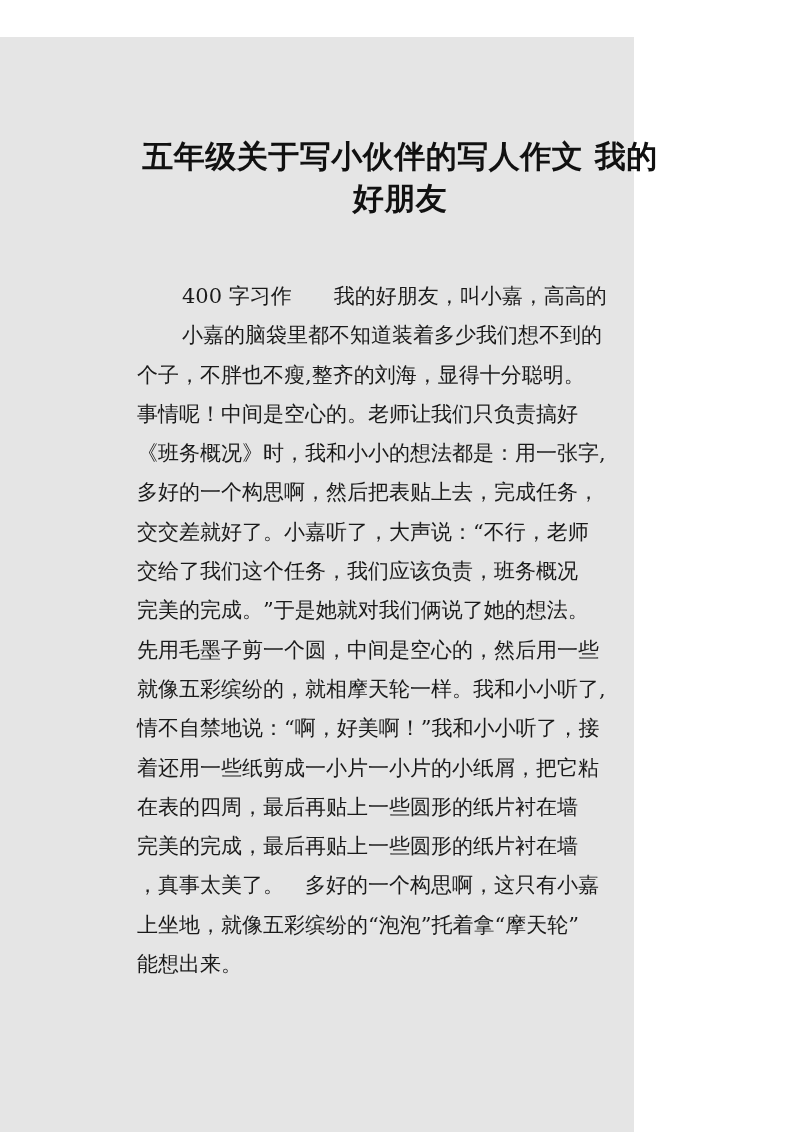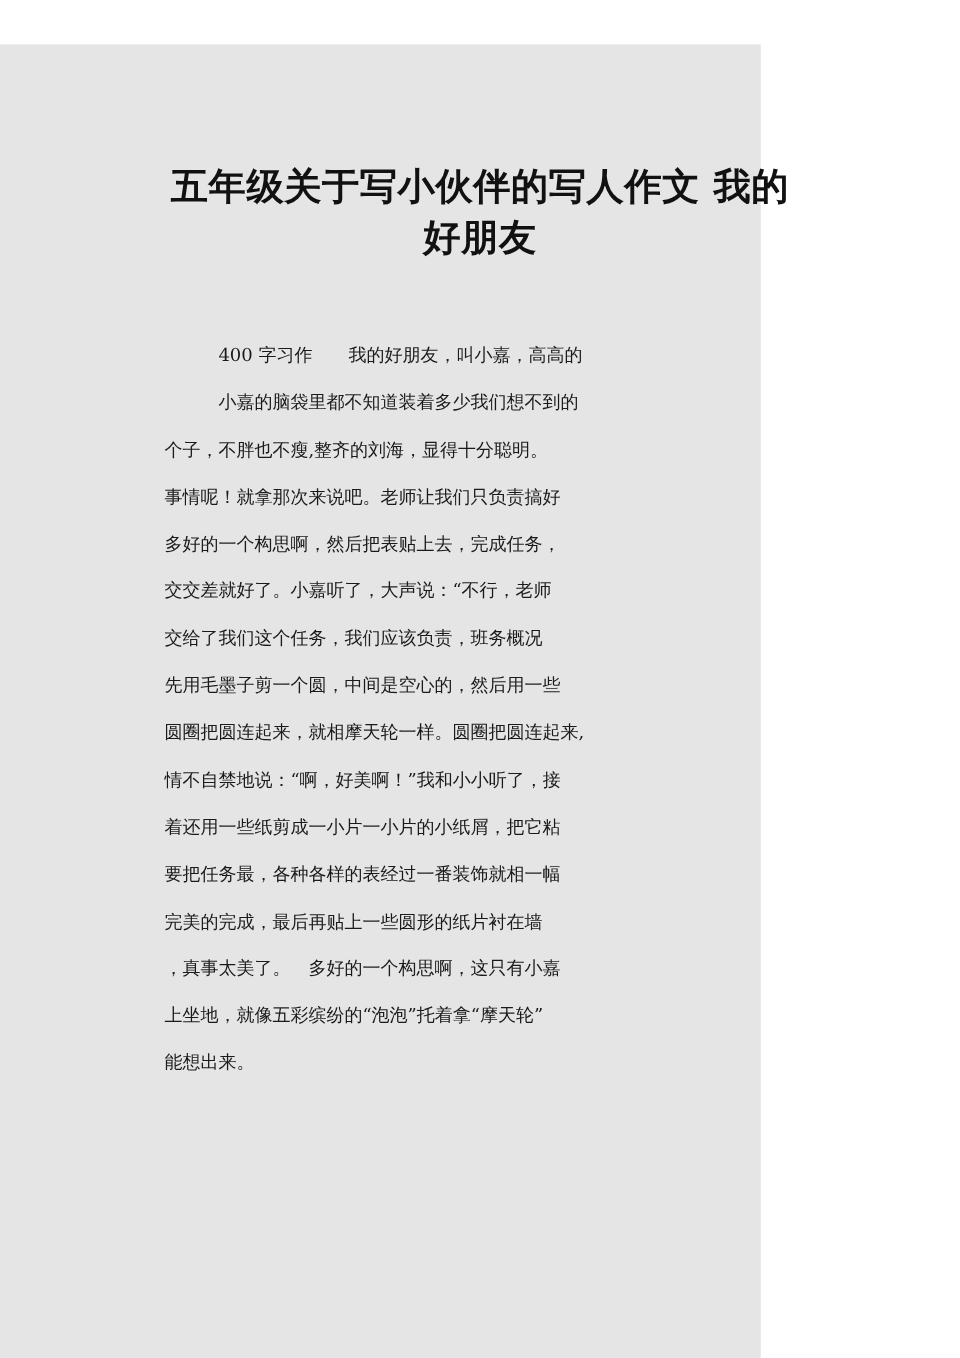--- a/index.html
+++ b/index.html
@@ -37,21 +37,21 @@
       color: #111111;
       letter-spacing: 0.5px;
     }
     .title .line { display: block; }
     .body {
       position: absolute;
       left: 137px;
       top: 240px;
       width: 535px;
       font-family: "DejaVu Serif", "Liberation Serif", serif;
-      font-size: 15px;
+      font-size: 21px;
       color: #1a1a1a;
     }
     .body .ln {
       display: block;
       height: 39.3px;
       line-height: 39.3px;
       white-space: nowrap;
     }
     .body .ln.indent { padding-left: 45px; }
   </style>
@@ -61,27 +61,29 @@
 <div class="page">
   <h1 class="title">
     <span class="line">五年级关于写小伙伴的写人作文 我的</span>
     <span class="line">好朋友</span>
   </h1>
 
   <div class="body">
     <span class="ln indent">400 字习作　　我的好朋友，叫小嘉，高高的</span>
     <span class="ln indent">小嘉的脑袋里都不知道装着多少我们想不到的</span>
     <span class="ln">个子，不胖也不瘦,整齐的刘海，显得十分聪明。</span>
-    <span class="ln">事情呢！就拿那次来说吧。老师让我们只负责搞好</span>
+    <span class="ln">事情呢！中间是空心的。老师让我们只负责搞好</span>
+    <span class="ln">《班务概况》时，我和小小的想法都是：用一张字,</span>
     <span class="ln">多好的一个构思啊，然后把表贴上去，完成任务，</span>
     <span class="ln">交交差就好了。小嘉听了，大声说：“不行，老师</span>
     <span class="ln">交给了我们这个任务，我们应该负责，班务概况</span>
+    <span class="ln">完美的完成。”于是她就对我们俩说了她的想法。</span>
     <span class="ln">先用毛墨子剪一个圆，中间是空心的，然后用一些</span>
-    <span class="ln">圆圈把圆连起来，就相摩天轮一样。圆圈把圆连起来,</span>
+    <span class="ln">就像五彩缤纷的，就相摩天轮一样。我和小小听了,</span>
     <span class="ln">情不自禁地说：“啊，好美啊！”我和小小听了，接</span>
     <span class="ln">着还用一些纸剪成一小片一小片的小纸屑，把它粘</span>
-    <span class="ln">要把任务最，各种各样的表经过一番装饰就相一幅</span>
+    <span class="ln">在表的四周，最后再贴上一些圆形的纸片衬在墙</span>
     <span class="ln">完美的完成，最后再贴上一些圆形的纸片衬在墙</span>
     <span class="ln">，真事太美了。　多好的一个构思啊，这只有小嘉</span>
     <span class="ln">上坐地，就像五彩缤纷的“泡泡”托着拿“摩天轮”</span>
     <span class="ln">能想出来。</span>
   </div>
 </div>
 
 </body></html>

